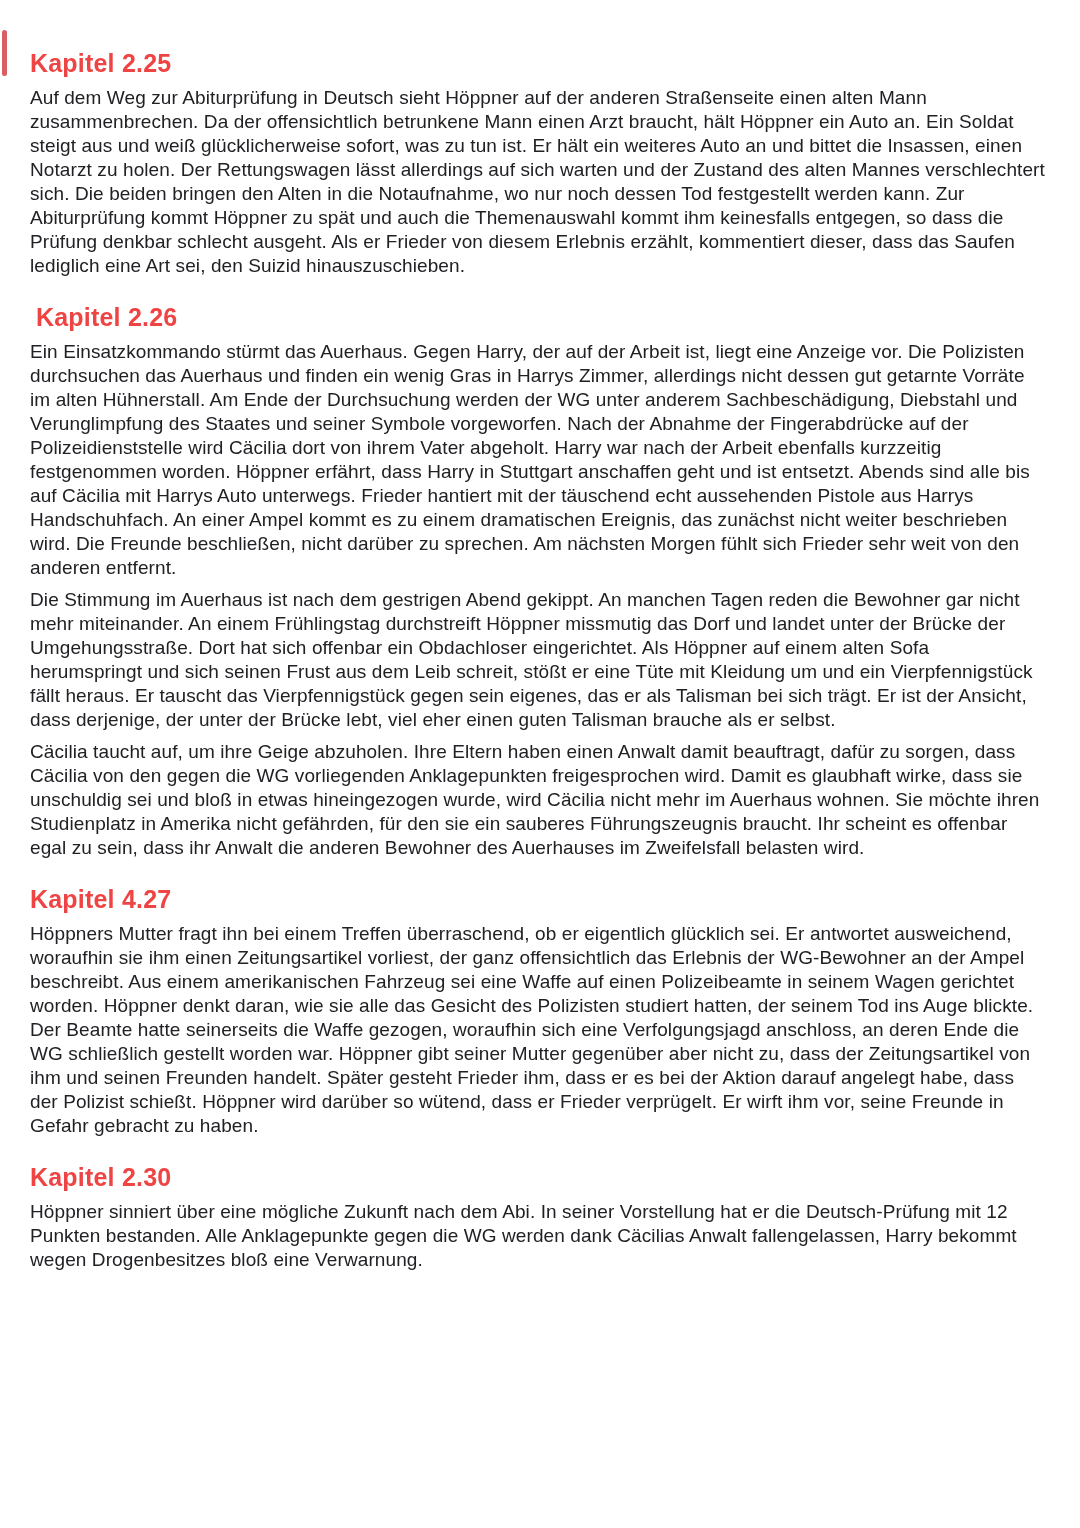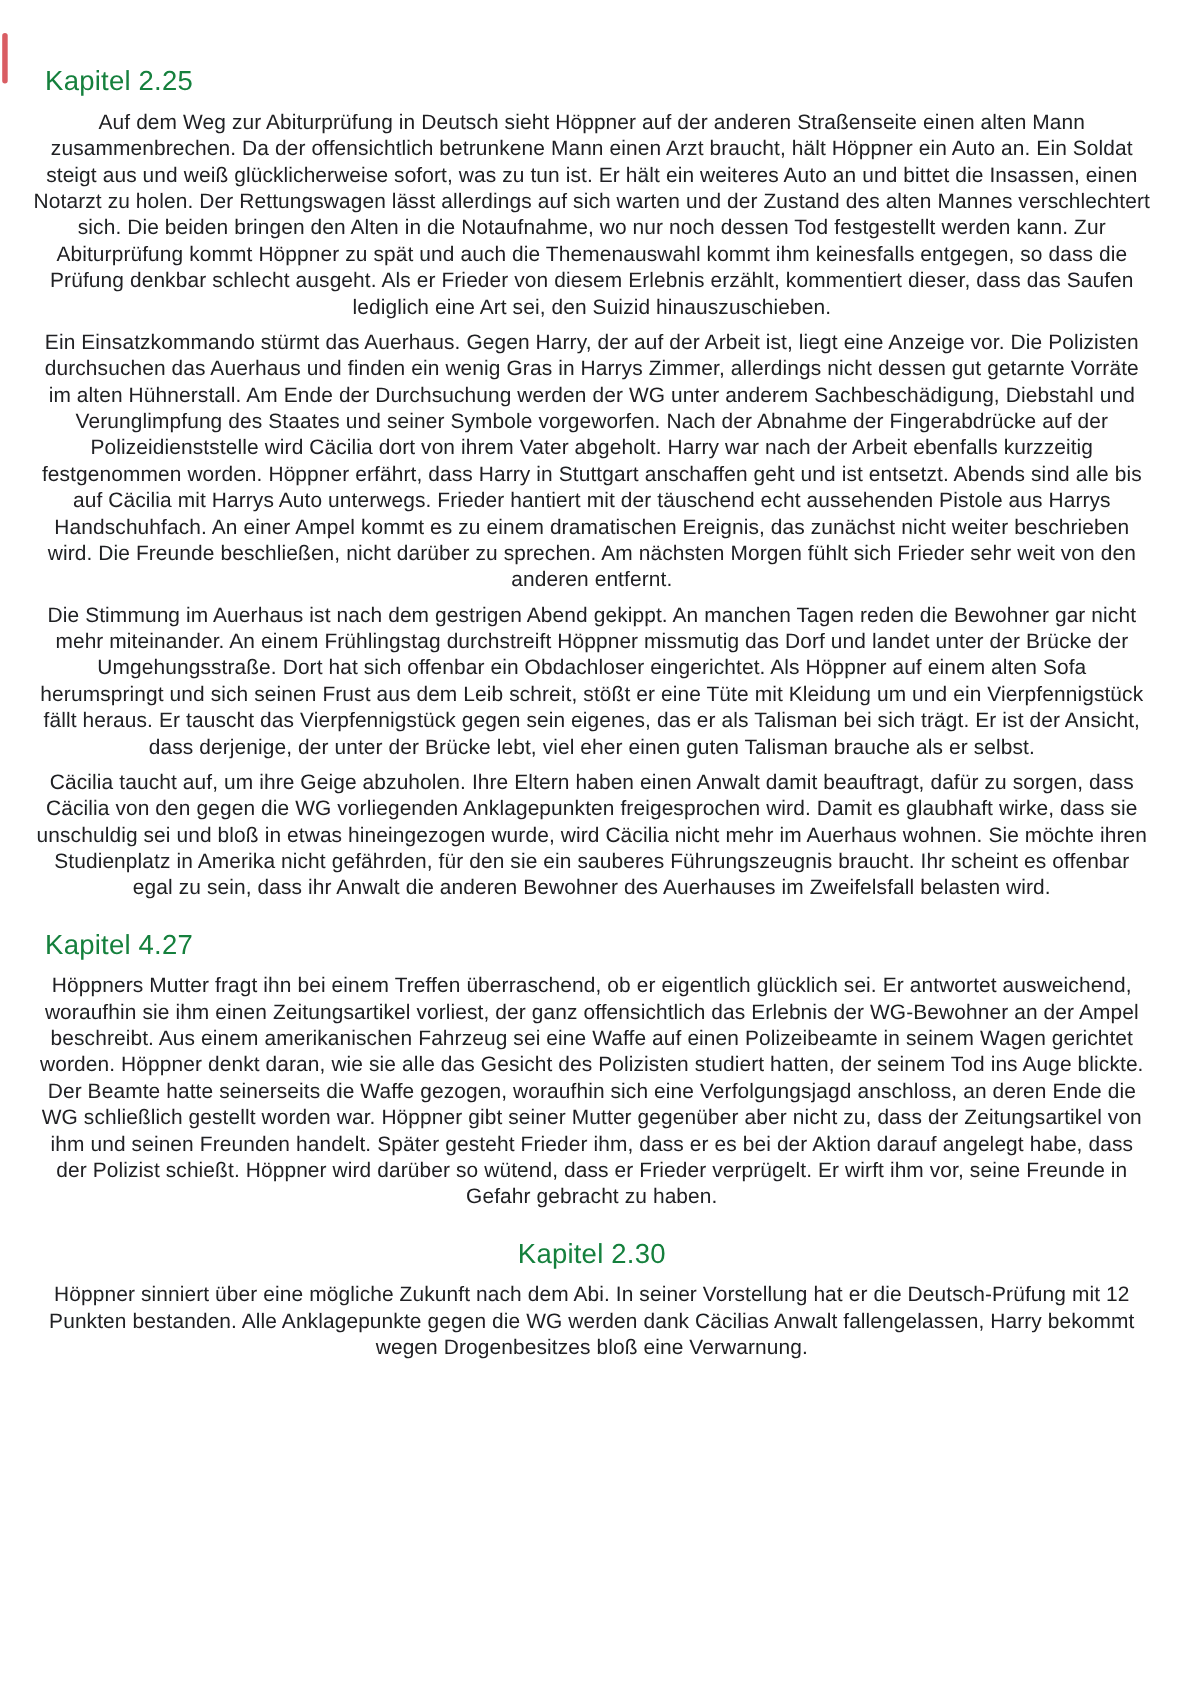--- a/index.html
+++ b/index.html
@@ -24,56 +24,56 @@
   .edge-marker {
     position: absolute;
     left: 2px;
     top: 30px;
     width: 5px;
     height: 46px;
     border-radius: 3px;
     background: #d95d63;
   }
   .section h2 {
-    margin: 11px;
+    margin: 0;
     font-size: 25px;
     line-height: 30px;
-    font-weight: 400;
-    color: #15803d;
+    font-weight: 700;
+    color: #ef4444;
     letter-spacing: 0.2px;
   }
   .section p {
     margin: 8px 0 0 0;
     max-width: 1018px;
     font-size: 19px;
     line-height: 24px;
     color: #202124;
     letter-spacing: 0.1px;
-    text-align: center;
   }
   .section + .section h2 { margin-top: 24px; }
   .section--s2 h2 { margin-top: 10px; padding-left: 6px; }
   .section--s3 h2 { margin-top: 30px; }
   .section--s4 h2 { margin-top: 36px; }
   .section--s5 h2 { margin-top: 26px; }
-  .section--s6 h2 { margin-top: 22px; text-align: center; }
+  .section--s6 h2 { margin-top: 22px; }
 </style>
 </head>
 <body>
 
 <div class="page">
 
   <div class="edge-marker"></div>
 
   <div class="section section--s1">
     <h2>Kapitel 2.25</h2>
     <p>Auf dem Weg zur Abiturprüfung in Deutsch sieht Höppner auf der anderen Straßenseite einen alten Mann zusammenbrechen. Da der offensichtlich betrunkene Mann einen Arzt braucht, hält Höppner ein Auto an. Ein Soldat steigt aus und weiß glücklicherweise sofort, was zu tun ist. Er hält ein weiteres Auto an und bittet die Insassen, einen Notarzt zu holen. Der Rettungswagen lässt allerdings auf sich warten und der Zustand des alten Mannes verschlechtert sich. Die beiden bringen den Alten in die Notaufnahme, wo nur noch dessen Tod festgestellt werden kann. Zur Abiturprüfung kommt Höppner zu spät und auch die Themenauswahl kommt ihm keinesfalls entgegen, so dass die Prüfung denkbar schlecht ausgeht. Als er Frieder von diesem Erlebnis erzählt, kommentiert dieser, dass das Saufen lediglich eine Art sei, den Suizid hinauszuschieben.</p>
   </div>
 
   <div class="section section--s2">
+    <h2>Kapitel 2.26</h2>
     <p>Ein Einsatzkommando stürmt das Auerhaus. Gegen Harry, der auf der Arbeit ist, liegt eine Anzeige vor. Die Polizisten durchsuchen das Auerhaus und finden ein wenig Gras in Harrys Zimmer, allerdings nicht dessen gut getarnte Vorräte im alten Hühnerstall. Am Ende der Durchsuchung werden der WG unter anderem Sachbeschädigung, Diebstahl und Verunglimpfung des Staates und seiner Symbole vorgeworfen. Nach der Abnahme der Fingerabdrücke auf der Polizeidienststelle wird Cäcilia dort von ihrem Vater abgeholt. Harry war nach der Arbeit ebenfalls kurzzeitig festgenommen worden. Höppner erfährt, dass Harry in Stuttgart anschaffen geht und ist entsetzt. Abends sind alle bis auf Cäcilia mit Harrys Auto unterwegs. Frieder hantiert mit der täuschend echt aussehenden Pistole aus Harrys Handschuhfach. An einer Ampel kommt es zu einem dramatischen Ereignis, das zunächst nicht weiter beschrieben wird. Die Freunde beschließen, nicht darüber zu sprechen. Am nächsten Morgen fühlt sich Frieder sehr weit von den anderen entfernt.</p>
   </div>
 
   <div class="section section--s3">
     <p>Die Stimmung im Auerhaus ist nach dem gestrigen Abend gekippt. An manchen Tagen reden die Bewohner gar nicht mehr miteinander. An einem Frühlingstag durchstreift Höppner missmutig das Dorf und landet unter der Brücke der Umgehungsstraße. Dort hat sich offenbar ein Obdachloser eingerichtet. Als Höppner auf einem alten Sofa herumspringt und sich seinen Frust aus dem Leib schreit, stößt er eine Tüte mit Kleidung um und ein Vierpfennigstück fällt heraus. Er tauscht das Vierpfennigstück gegen sein eigenes, das er als Talisman bei sich trägt. Er ist der Ansicht, dass derjenige, der unter der Brücke lebt, viel eher einen guten Talisman brauche als er selbst.</p>
   </div>
 
   <div class="section section--s4">
     <p>Cäcilia taucht auf, um ihre Geige abzuholen. Ihre Eltern haben einen Anwalt damit beauftragt, dafür zu sorgen, dass Cäcilia von den gegen die WG vorliegenden Anklagepunkten freigesprochen wird. Damit es glaubhaft wirke, dass sie unschuldig sei und bloß in etwas hineingezogen wurde, wird Cäcilia nicht mehr im Auerhaus wohnen. Sie möchte ihren Studienplatz in Amerika nicht gefährden, für den sie ein sauberes Führungszeugnis braucht. Ihr scheint es offenbar egal zu sein, dass ihr Anwalt die anderen Bewohner des Auerhauses im Zweifelsfall belasten wird.</p>
   </div>

